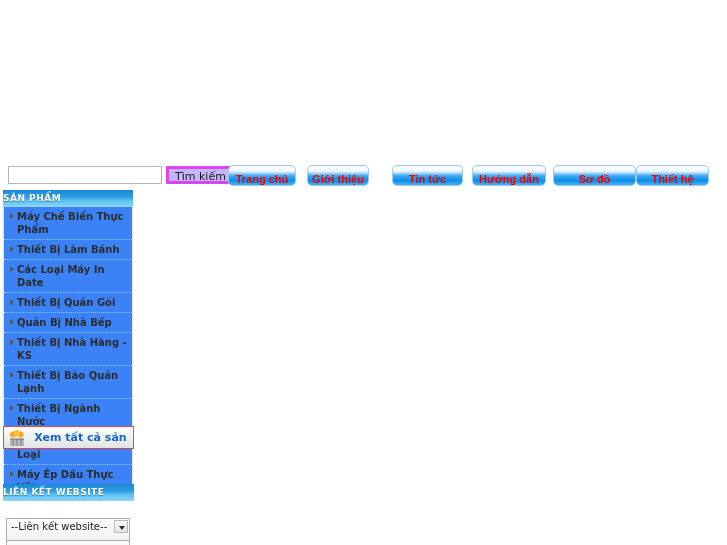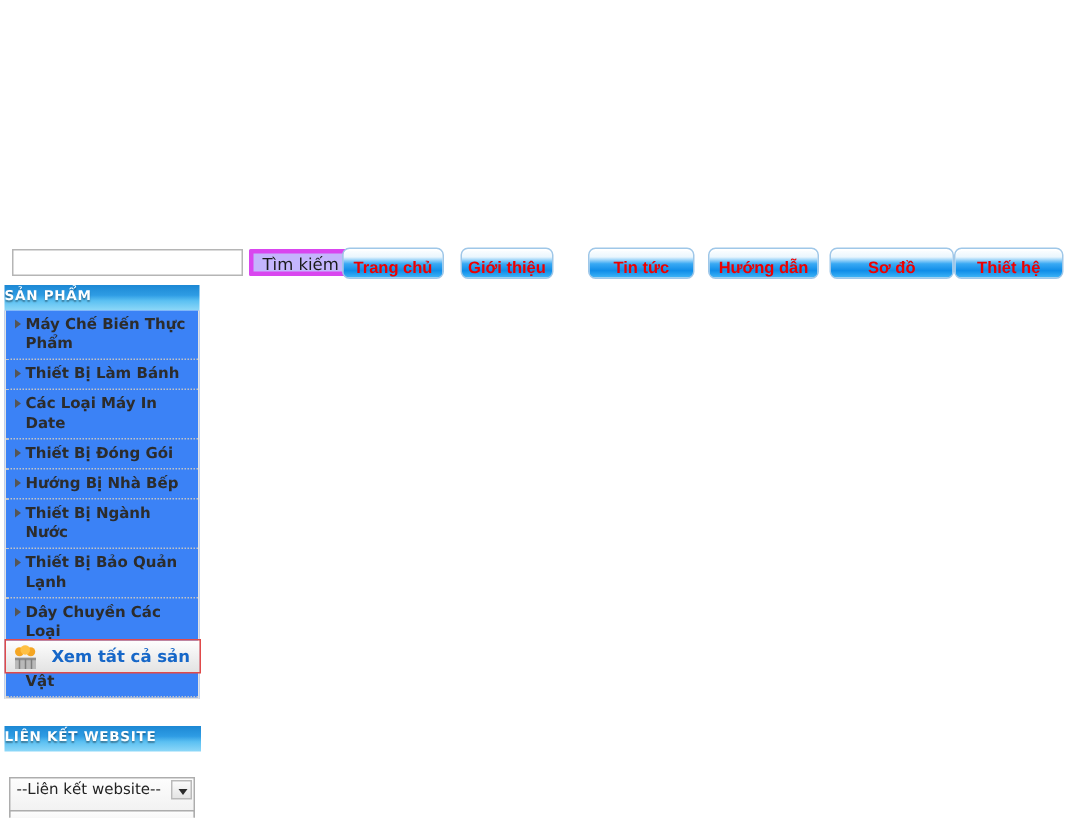--- a/index.html
+++ b/index.html
@@ -239,24 +239,25 @@
     <div class="nav-btn" style="left: 325px; width: 83px;">Sơ đồ</div>
     <div class="nav-btn" style="left: 408px; width: 73px;">Thiết hệ</div>
   </div>
 
 <div id="sidebar">
   <div class="panel-header">SẢN PHẨM</div>
   <div id="product-list">
       <div class="menu-item"><span class="bullet"></span><span>Máy Chế Biến Thực Phẩm</span></div>
       <div class="menu-item"><span class="bullet"></span><span>Thiết Bị Làm Bánh</span></div>
       <div class="menu-item"><span class="bullet"></span><span>Các Loại Máy In Date</span></div>
-      <div class="menu-item"><span class="bullet"></span><span>Thiết Bị Đóng Gói</span></div>
-      <div class="menu-item"><span class="bullet"></span><span>Hướng Bị Nhà Bếp</span></div>
+      <div class="menu-item"><span class="bullet"></span><span>Thiết Bị Quản Gói</span></div>
+      <div class="menu-item"><span class="bullet"></span><span>Quản Bị Nhà Bếp</span></div>
+      <div class="menu-item"><span class="bullet"></span><span>Thiết Bị Nhà Hàng - KS</span></div>
+      <div class="menu-item"><span class="bullet"></span><span>Thiết Bị Bảo Quản Lạnh</span></div>
       <div class="menu-item"><span class="bullet"></span><span>Thiết Bị Ngành Nước</span></div>
-      <div class="menu-item"><span class="bullet"></span><span>Thiết Bị Bảo Quản Lạnh</span></div>
       <div class="menu-item"><span class="bullet"></span><span>Dây Chuyền Các Loại</span></div>
       <div class="menu-item"><span class="bullet"></span><span>Máy Ép Dầu Thực Vật</span></div>
     </div>
 </div>
 
 <div id="action-buttons">
     <div class="action-btn">
       <span class="icon-slot"><svg viewBox="0 0 18 18" width="18" height="18">
           <ellipse cx="5" cy="5.5" rx="3" ry="3" fill="#f5a623"></ellipse>
           <ellipse cx="12.5" cy="5.5" rx="3" ry="3" fill="#f5a623"></ellipse>

